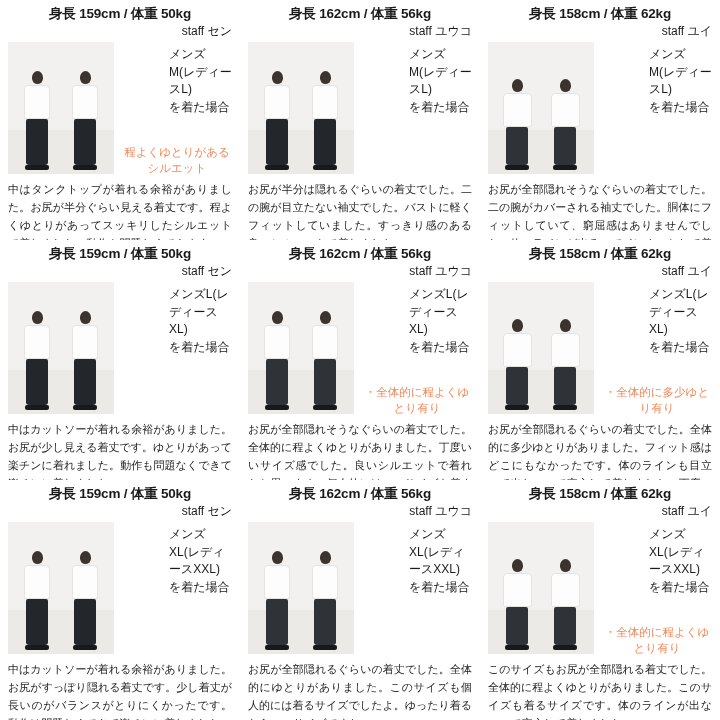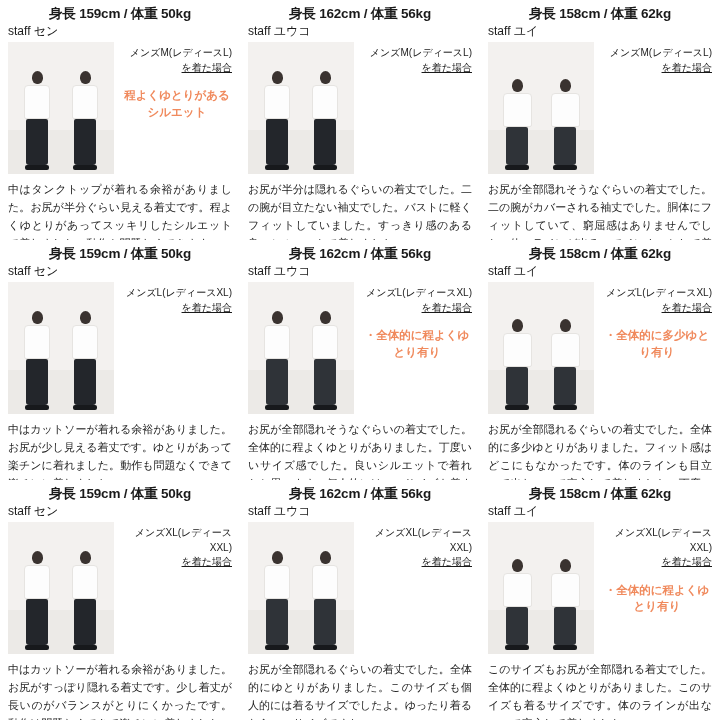--- a/index.html
+++ b/index.html
@@ -24,21 +24,21 @@
   }
   .hdr {
     text-align: center;
     font-weight: bold;
     font-size: 13.5px;
     letter-spacing: -0.2px;
     line-height: 1.25;
     color: #1a1a1a;
   }
   .staff {
-    text-align: left;
+    text-align: right;
     font-size: 12px;
     line-height: 1.3;
     margin-top: 1px;
     color: #1a1a1a;
   }
   .body-row {
     display: flex;
     margin-top: 3px;
     height: 132px;
   }
@@ -99,33 +99,33 @@
   }
   .fig.left { left: 14px; }
   .fig.right { right: 14px; }
 
   .notes {
     flex: 1 1 auto;
     padding-left: 8px;
     padding-top: 4px;
   }
   .note-line {
-    text-align: right;
-    font-size: 10px;
+    text-align: left;
+    font-size: 12px;
     line-height: 1.45;
     color: #1a1a1a;
-  }
-  .note-line.sub { margin-top: 0; text-decoration: underline; }
+    margin-left: 47px;
+  }
+  .note-line.sub { margin-top: 0; }
   .accent {
-    margin-top: 12px;
+    margin-top: 28px;
     text-align: center;
     font-size: 11.5px;
     line-height: 1.4;
     color: #f08a5d;
-    font-weight: bold;
   }
   .desc {
     margin-top: 7px;
     font-size: 11px;
     line-height: 1.62;
     color: #1d1d1d;
     text-align: justify;
   }
 </style>
 </head>

